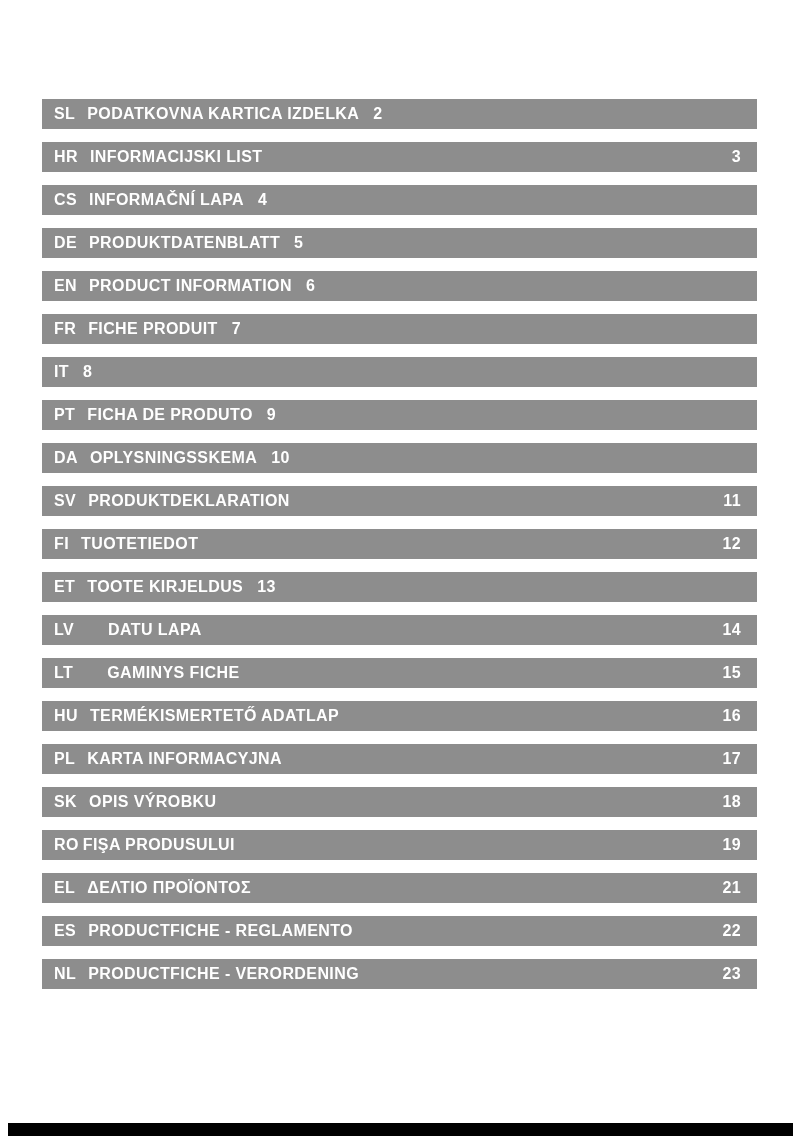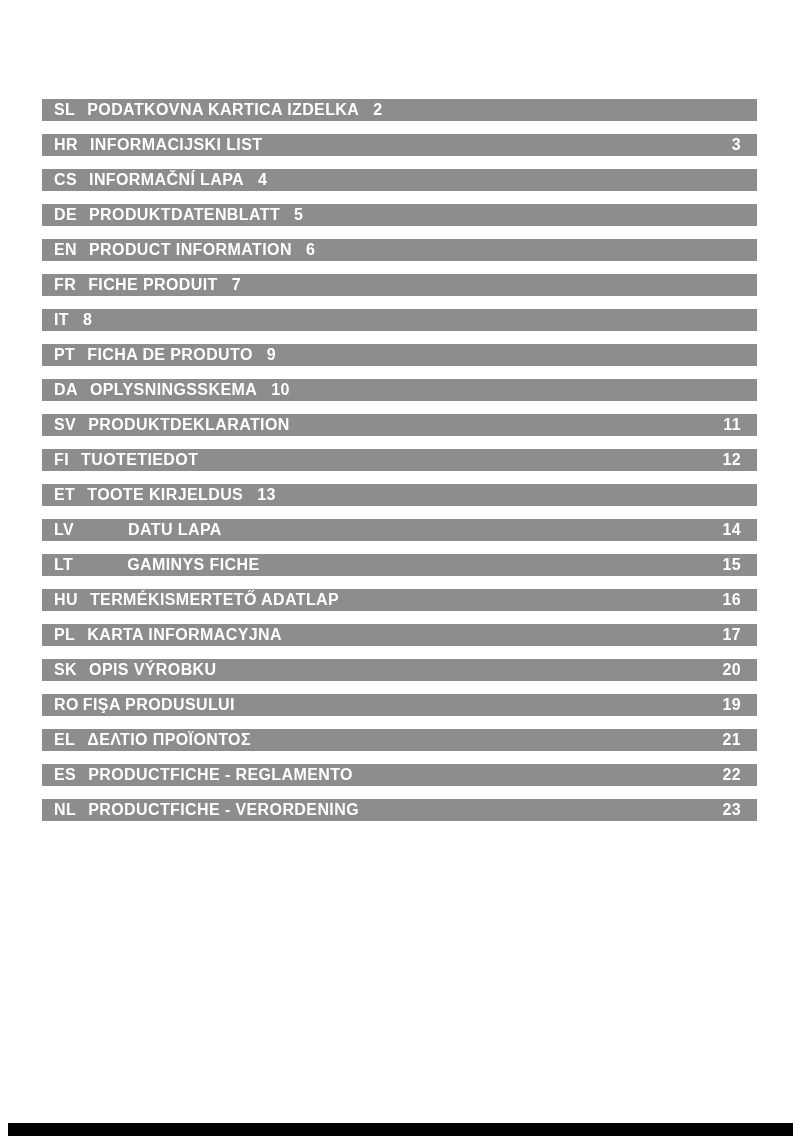--- a/index.html
+++ b/index.html
@@ -17,41 +17,41 @@
   }
   .toc {
     position: absolute;
     top: 99px;
     left: 42px;
     width: 715px;
   }
   .bar {
     display: flex;
     align-items: center;
-    height: 22px;
+    height: 30px;
     margin-bottom: 13px;
     background: var(--bar-bg, #8d8d8d);
     color: var(--bar-text, #ffffff);
     font-weight: bold;
     font-size: 16px;
     line-height: 30px;
     letter-spacing: 0.4px;
     padding: 0 16px 0 12px;
     box-sizing: border-box;
     white-space: nowrap;
   }
   .bar .code {
     flex: 0 0 auto;
   }
   .bar .title {
     flex: 0 0 auto;
     margin-left: 12px;
   }
   .bar.gap-medium .title { margin-left: 4px; }
-  .bar.gap-wide .title { margin-left: 54px; }
+  .bar.gap-wide .title { margin-left: 34px; }
   .bar .pageno {
     flex: 0 0 auto;
     margin-left: 14px;
   }
   .bar.page-right .title { flex: 1 1 auto; }
   .bar.page-right .pageno { margin-left: 0; }
   .footer-bar {
     position: absolute;
     left: 8px;
     right: 9px;
@@ -140,21 +140,21 @@
     <span class="pageno">16</span>
   </div>
       <div class="bar page-right">
     <span class="code">PL</span>
     <span class="title">KARTA INFORMACYJNA</span>
     <span class="pageno">17</span>
   </div>
       <div class="bar page-right">
     <span class="code">SK</span>
     <span class="title">OPIS VÝROBKU</span>
-    <span class="pageno">20</span>
+    <span class="pageno">18</span>
   </div>
       <div class="bar page-right gap-medium">
     <span class="code">RO</span>
     <span class="title">FIŞA PRODUSULUI</span>
     <span class="pageno">19</span>
   </div>
       <div class="bar page-right">
     <span class="code">EL</span>
     <span class="title">ΔΕΛΤΙΟ ΠΡΟΪΟΝΤΟΣ</span>
     <span class="pageno">21</span>

